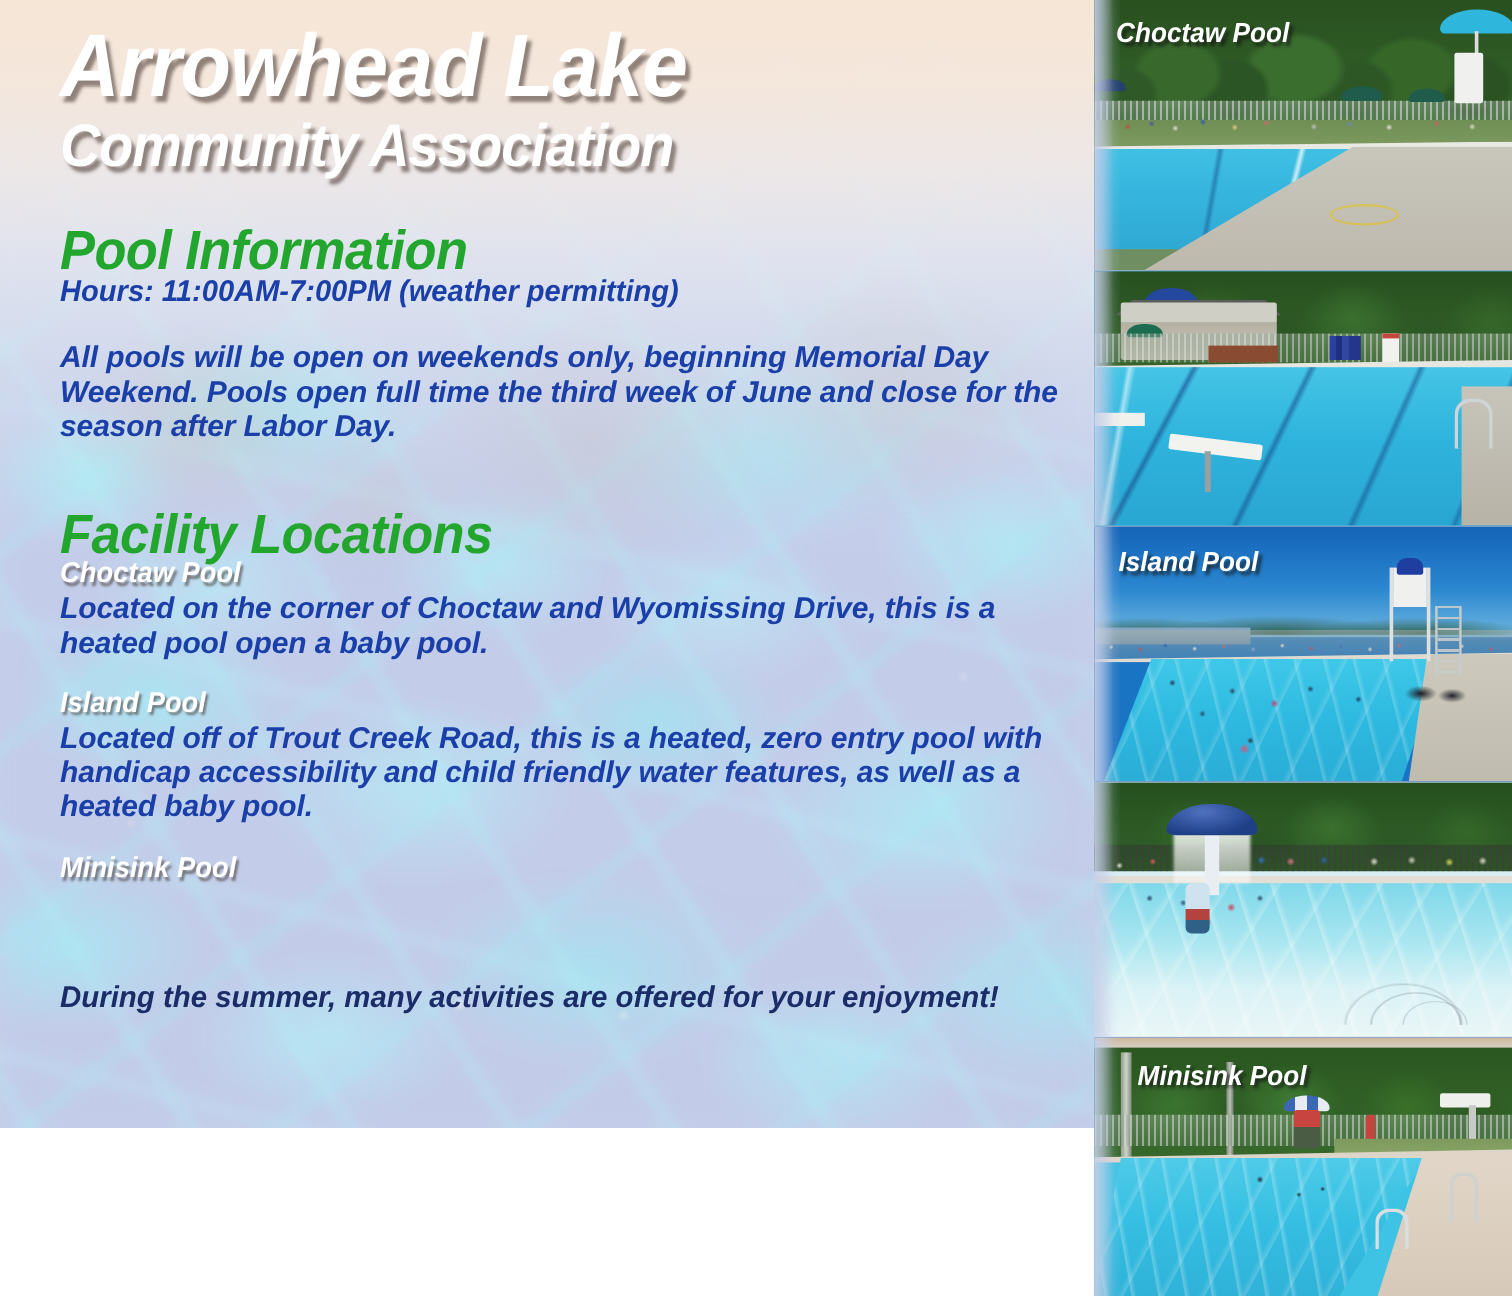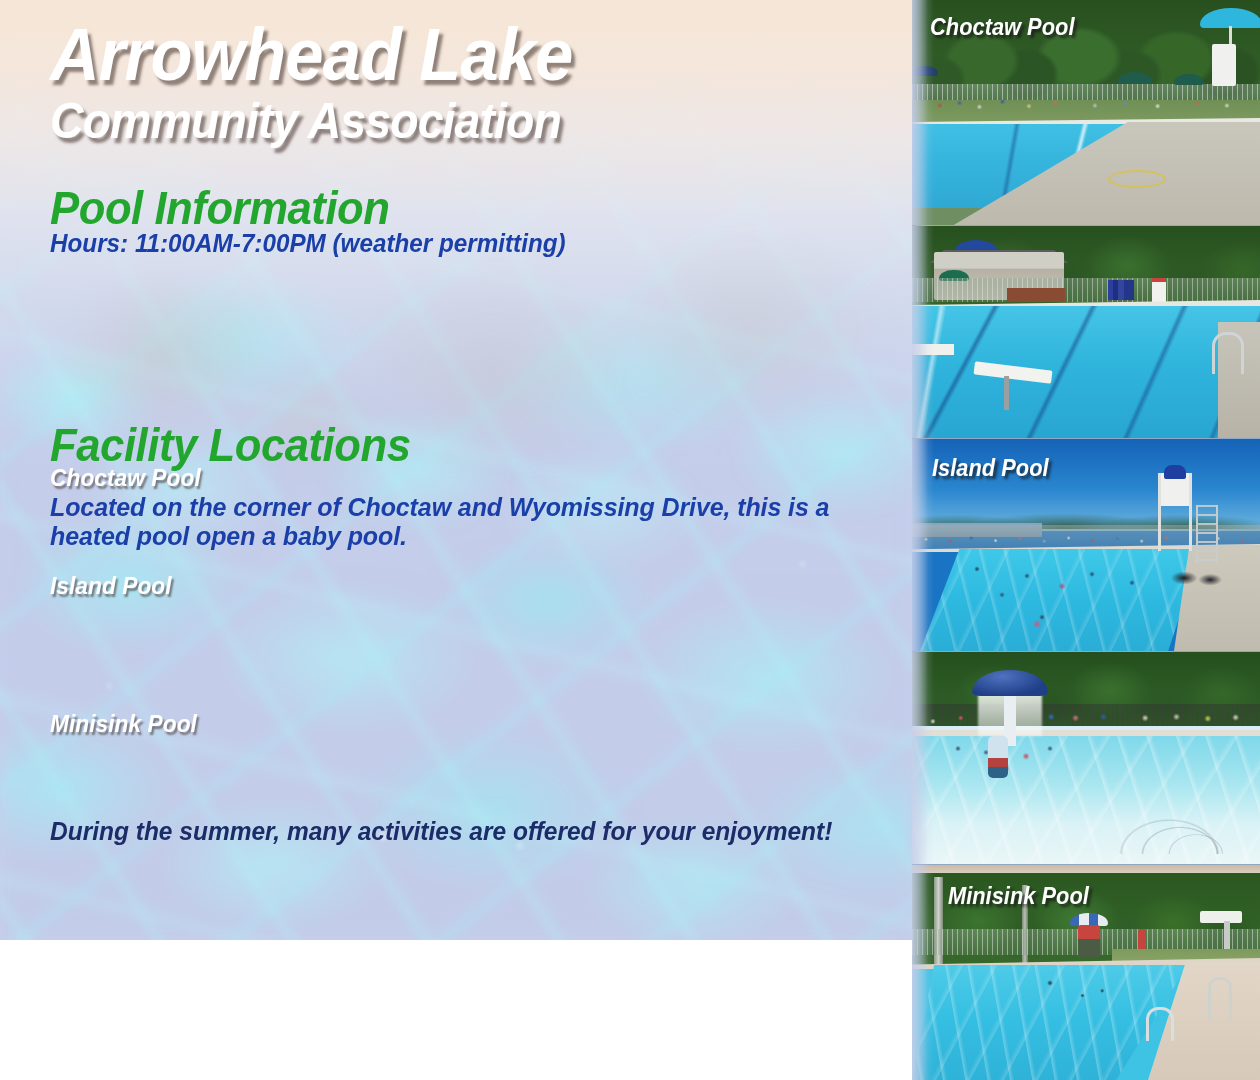--- a/index.html
+++ b/index.html
@@ -556,27 +556,29 @@
 
     <div id="content">
 
       <div class="org-title">
         <div class="l1">Arrowhead Lake</div>
         <div class="l2">Community Association</div>
       </div>
 
       <div class="sec-head" id="head-pool-info">Pool Information</div>
       <div class="hours">Hours: 11:00AM-7:00PM (weather permitting)</div>
+      <div class="para" id="para-season">All pools will be open on weekends only, beginning Memorial Day Weekend. Pools open full time the third week of June and close for the season after Labor Day.</div>
 
       <div class="sec-head" id="head-facility">Facility Locations</div>
 
       <div class="pool-name" id="name-choctaw">Choctaw Pool</div>
       <div class="para" id="desc-choctaw">Located on the corner of Choctaw and Wyomissing Drive, this is a heated pool open a baby pool.</div>
 
       <div class="pool-name" id="name-island">Island Pool</div>
+      <div class="para" id="desc-island">Located off of Trout Creek Road, this is a heated, zero entry pool with handicap accessibility and child friendly water features, as well as a heated baby pool.</div>
 
       <div class="pool-name" id="name-minisink">Minisink Pool</div>
 
       <div class="tagline">During the summer, many activities are offered for your enjoyment!</div>
 
 
     </div>
   </div>
 
   <div id="photo-column">

